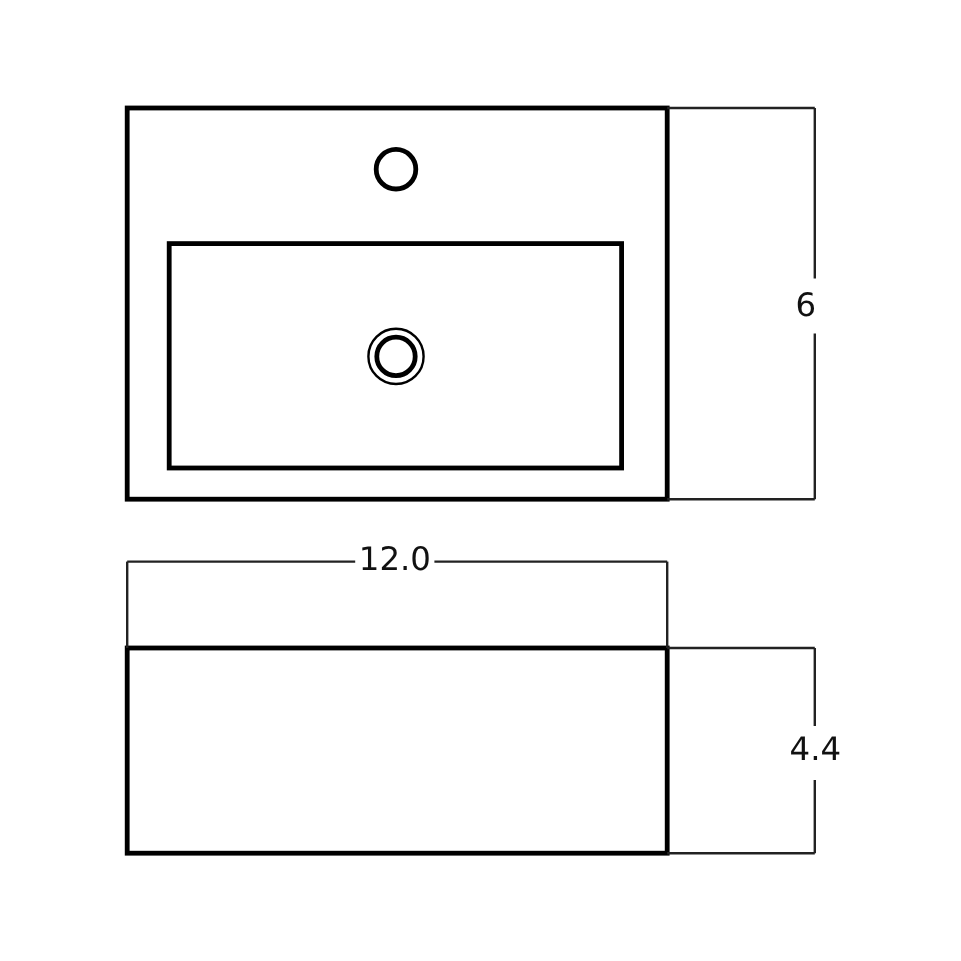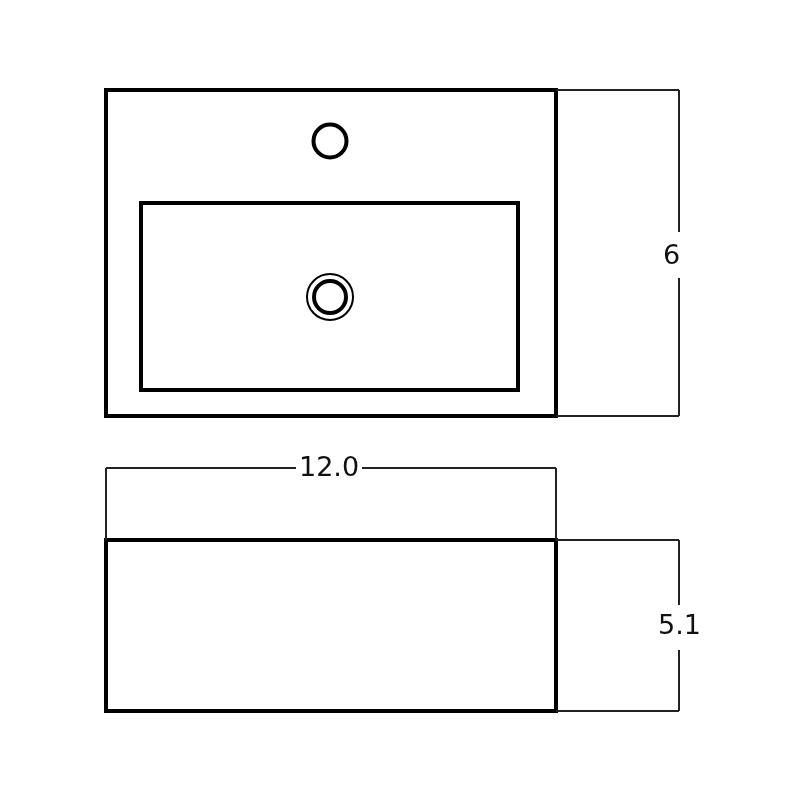--- a/index.html
+++ b/index.html
@@ -44,13 +44,13 @@
   <g stroke="#222" stroke-width="2" fill="none">
     <line x1="556" y1="540" x2="679" y2="540"></line>
     <line x1="556" y1="711" x2="679" y2="711"></line>
     <line x1="679" y1="540" x2="679" y2="605"></line>
     <line x1="679" y1="650" x2="679" y2="711"></line>
   </g>
 </svg>
 
 <div id="lbl-height" class="dim-label">6</div>
 <div id="lbl-width" class="dim-label">12.0</div>
-<div id="lbl-depth" class="dim-label">5.1</div>
+<div id="lbl-depth" class="dim-label">4.4</div>
 
 </body></html>

